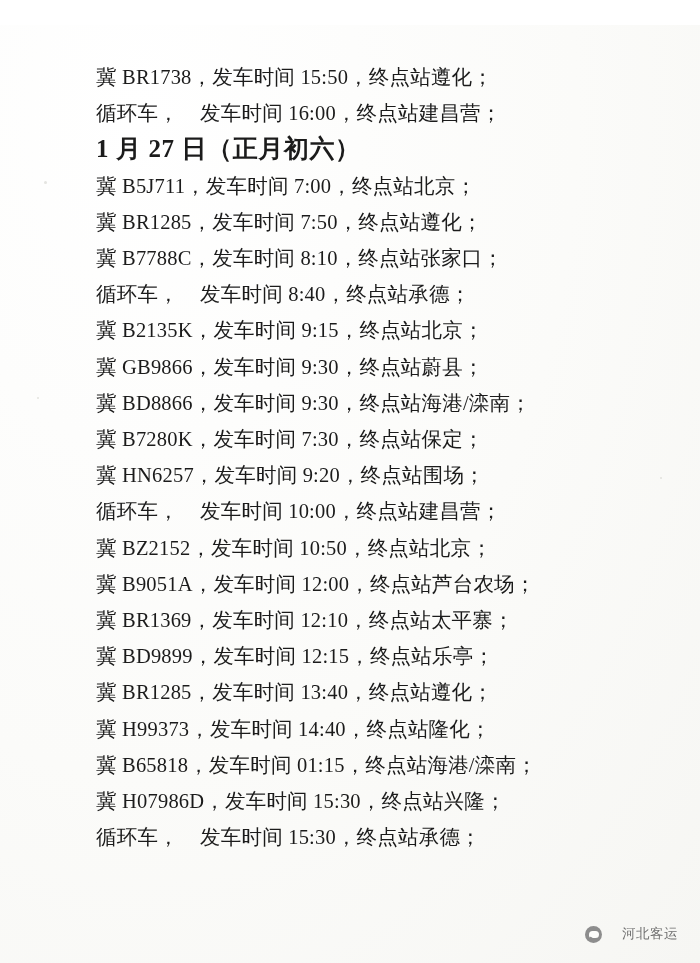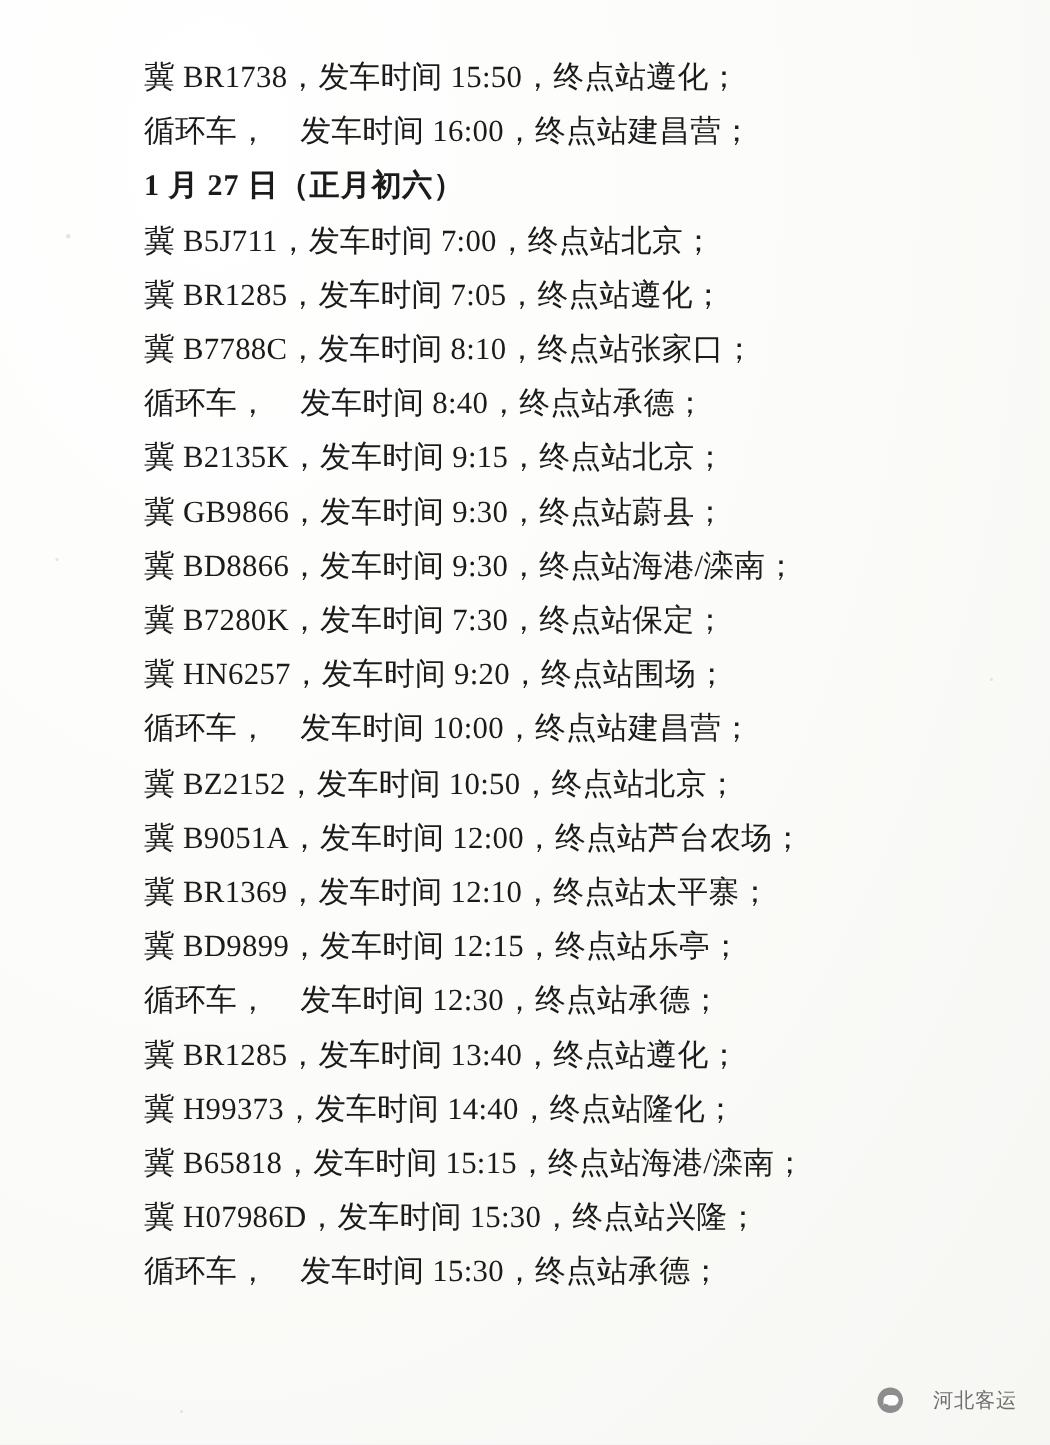--- a/index.html
+++ b/index.html
@@ -10,21 +10,22 @@
   body {
     width: 700px;
     height: 963px;
     position: relative;
     font-family: "Liberation Serif", "DejaVu Serif", serif;
     overflow: hidden;
   }
   #page {
     position: absolute;
     inset: 0;
-    background: #e5e5e5;
+    background: #fde047;
+    margin-top: 25px;
   }
   
   #paper-tint {
     position: absolute;
     inset: 0;
     background:
       radial-gradient(ellipse at 20% 10%, #ffffff 0%, #fbfbf9 55%, #f6f6f3 100%);
     pointer-events: none;
   }
   #content {
@@ -34,21 +35,21 @@
     width: 560px;
   }
   .line {
     font-size: 20.5px;
     line-height: 36.2px;
     color: #1b1b1b;
     white-space: pre;
     letter-spacing: 0.2px;
   }
   .line.heading {
-    font-size: 20px;
+    font-size: 25px;
     font-weight: 600;
     letter-spacing: 0.6px;
   }
   
   .speck {
     position: absolute;
     background: #cfcfc9;
     border-radius: 50%;
     opacity: .55;
   }
@@ -56,21 +57,21 @@
   #speck2 { left: 37px;  top: 372px; width: 2px; height: 2px; }
   #speck3 { left: 660px; top: 452px; width: 2px; height: 2px; }
   #speck4 { left: 120px; top: 940px; width: 2px; height: 2px; }
 
   
   #watermark {
     position: absolute;
     right: 22px;
     bottom: 20px;
     display: flex;
-    align-items: flex-start;
+    align-items: flex-end;
     gap: 20px;
     color: #6f6f6f;
     font-family: "Liberation Sans", sans-serif;
     font-size: 13.5px;
     letter-spacing: .5px;
   }
   #watermark .wm-icon {
     width: 17px;
     height: 17px;
     border-radius: 50%;
@@ -108,37 +109,36 @@
   <div class="speck" id="speck1"></div>
   <div class="speck" id="speck2"></div>
   <div class="speck" id="speck3"></div>
   <div class="speck" id="speck4"></div>
 
   <div id="content">
       <div class="line">冀 BR1738，发车时间 15:50，终点站遵化；</div>
       <div class="line">循环车，    发车时间 16:00，终点站建昌营；</div>
       <div class="line heading">1 月 27 日（正月初六）</div>
       <div class="line">冀 B5J711，发车时间 7:00，终点站北京；</div>
-      <div class="line">冀 BR1285，发车时间 7:05，终点站遵化；</div>
+      <div class="line">冀 BR1285，发车时间 7:50，终点站遵化；</div>
       <div class="line">冀 B7788C，发车时间 8:10，终点站张家口；</div>
       <div class="line">循环车，    发车时间 8:40，终点站承德；</div>
       <div class="line">冀 B2135K，发车时间 9:15，终点站北京；</div>
       <div class="line">冀 GB9866，发车时间 9:30，终点站蔚县；</div>
       <div class="line">冀 BD8866，发车时间 9:30，终点站海港/滦南；</div>
       <div class="line">冀 B7280K，发车时间 7:30，终点站保定；</div>
       <div class="line">冀 HN6257，发车时间 9:20，终点站围场；</div>
       <div class="line">循环车，    发车时间 10:00，终点站建昌营；</div>
       <div class="line">冀 BZ2152，发车时间 10:50，终点站北京；</div>
       <div class="line">冀 B9051A，发车时间 12:00，终点站芦台农场；</div>
       <div class="line">冀 BR1369，发车时间 12:10，终点站太平寨；</div>
       <div class="line">冀 BD9899，发车时间 12:15，终点站乐亭；</div>
-      <div class="line">循环车，    发车时间 12:30，终点站承德；</div>
       <div class="line">冀 BR1285，发车时间 13:40，终点站遵化；</div>
       <div class="line">冀 H99373，发车时间 14:40，终点站隆化；</div>
-      <div class="line">冀 B65818，发车时间 15:15，终点站海港/滦南；</div>
+      <div class="line">冀 B65818，发车时间 01:15，终点站海港/滦南；</div>
       <div class="line">冀 H07986D，发车时间 15:30，终点站兴隆；</div>
       <div class="line">循环车，    发车时间 15:30，终点站承德；</div>
     </div>
 
   <div id="watermark">
     <span class="wm-icon"></span>
     <span>河北客运</span>
   </div>
 </div>
 

